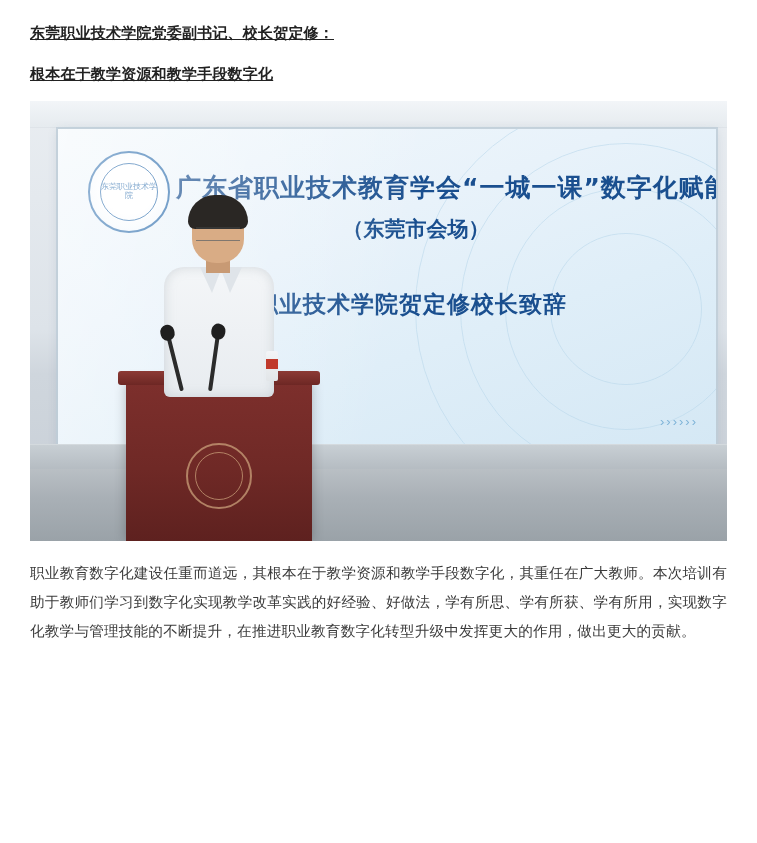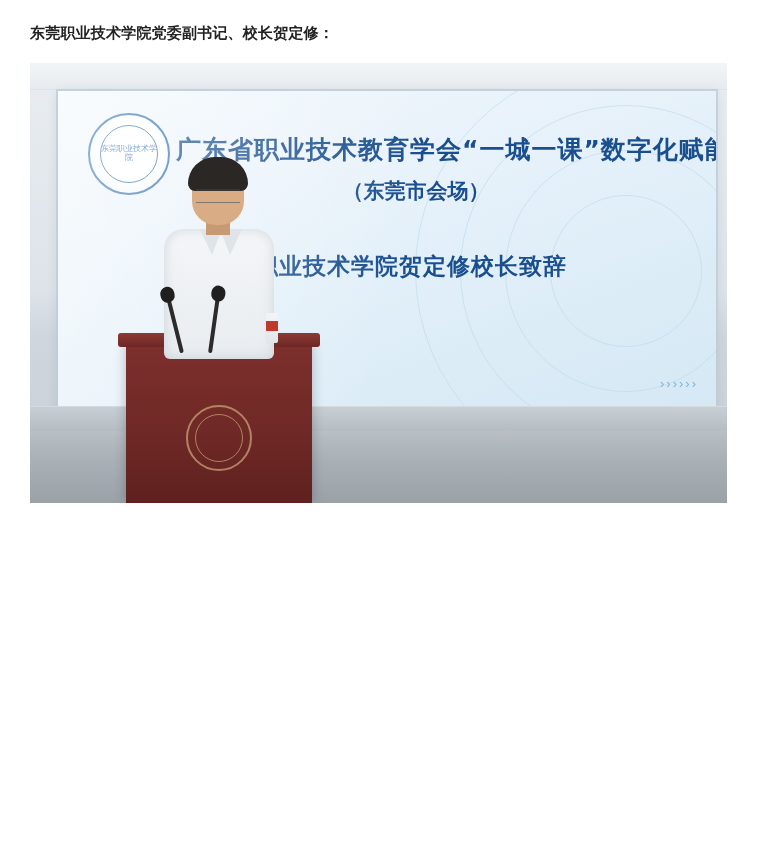--- a/index.html
+++ b/index.html
@@ -21,20 +21,21 @@
     box-sizing: border-box;
     padding: 22px 30px 0 30px;
   }
   .headline {
     font-size: 15px;
     font-weight: bold;
     color: #222222;
     line-height: 1.5;
     margin: 0 0 18px 0;
     letter-spacing: 0.2px;
+    text-decoration: underline;
   }
   .headline.second {
     margin-bottom: 16px;
   }
   
   .photo-wrap {
     width: 697px;
     height: 440px;
     position: relative;
     overflow: hidden;
@@ -345,20 +346,21 @@
     text-align: justify;
     letter-spacing: 0.2px;
   }
 </style>
 </head>
 <body>
 
 <div class="page">
 
   <h1 class="headline">东莞职业技术学院党委副书记、校长贺定修：</h1>
+  <h1 class="headline second">根本在于教学资源和教学手段数字化</h1>
 
   <div class="photo-wrap">
     <div class="photo">
       <div class="wall"></div>
       <div class="ceiling"></div>
 
       <div class="screen">
         <div class="arcs">
           <span class="a1"></span>
             <span class="a2"></span>
@@ -392,14 +394,15 @@
         <div class="hair"></div>
         <div class="glasses"></div>
       </div>
 
       <div class="mic"></div>
       <div class="mic mic2"></div>
       <div class="bottle"></div>
     </div>
   </div>
 
+  <p class="para">职业教育数字化建设任重而道远，其根本在于教学资源和教学手段数字化，其重任在广大教师。本次培训有助于教师们学习到数字化实现教学改革实践的好经验、好做法，学有所思、学有所获、学有所用，实现数字化教学与管理技能的不断提升，在推进职业教育数字化转型升级中发挥更大的作用，做出更大的贡献。</p>
 
 </div>
 
 </body></html>

